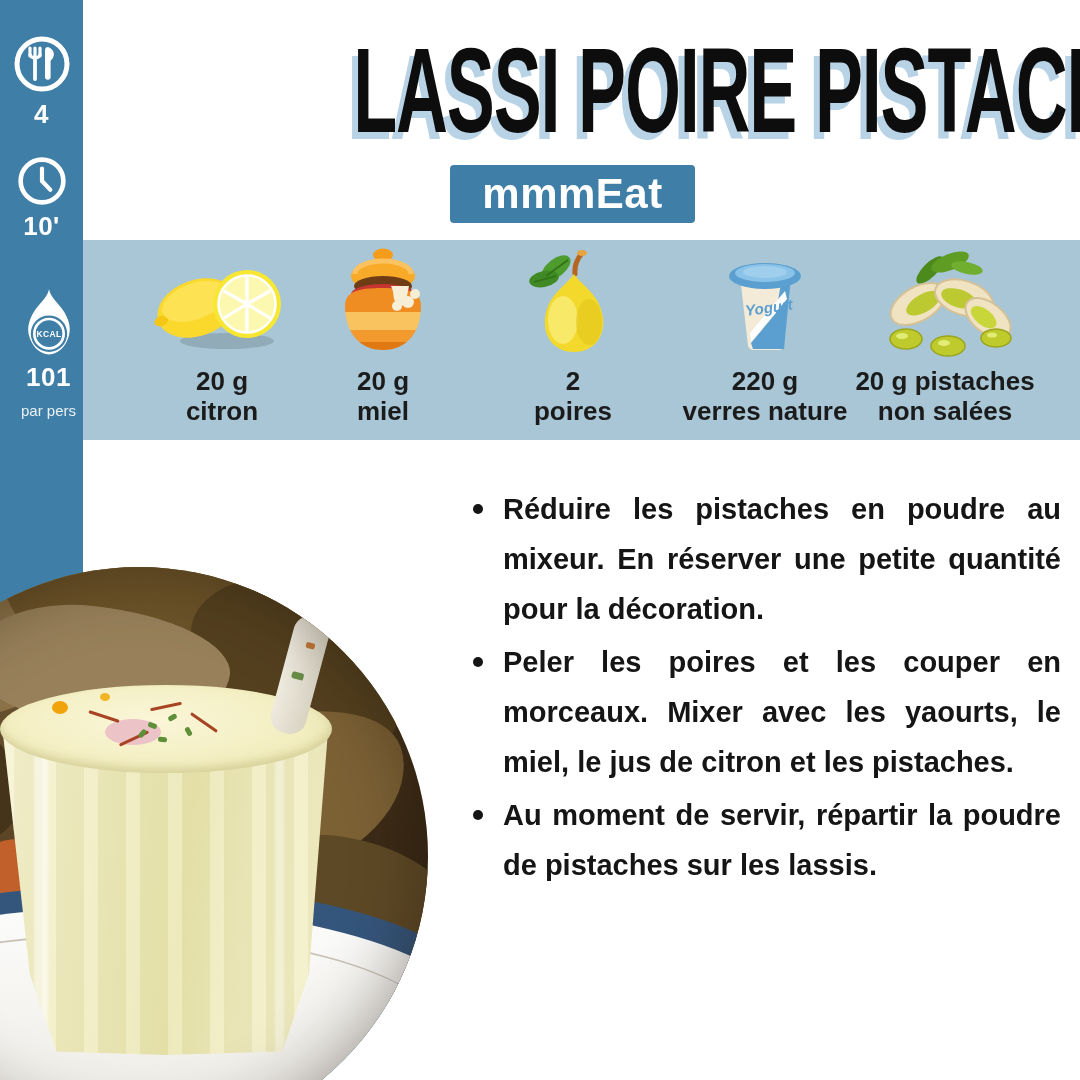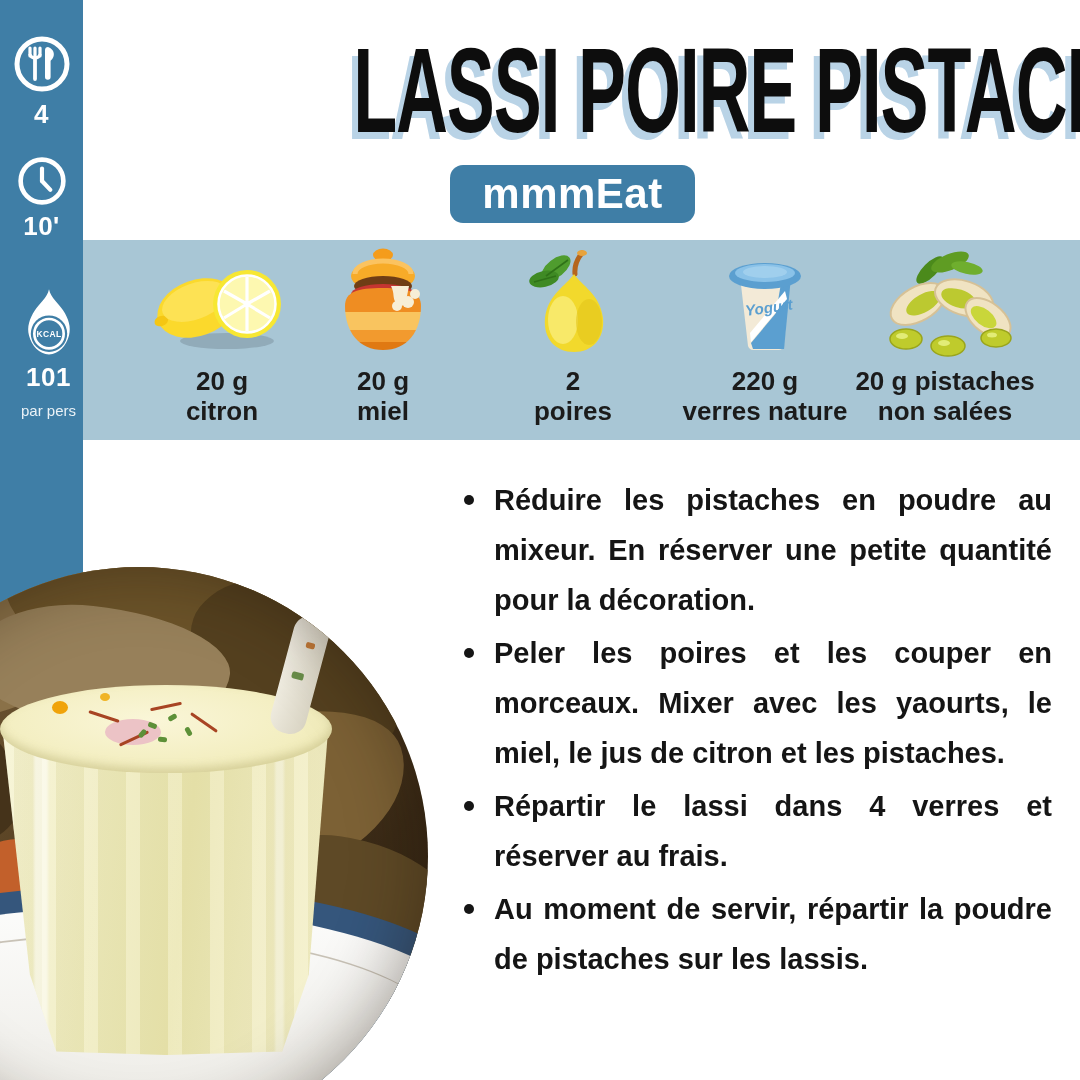--- a/index.html
+++ b/index.html
@@ -16,34 +16,34 @@
   .stat-time{top:155px;}
   .stat-cal{top:288px;padding-left:7px;}
 
   
   .title{position:absolute;left:83px;top:30px;width:997px;margin:0;text-align:center;z-index:1;}
   .title span{display:inline-block;white-space:nowrap;font-weight:700;font-size:120px;line-height:120px;
       letter-spacing:-2px;color:#0d0d0d;transform:scaleX(.60);transform-origin:center;
       text-shadow:-10px 7px 0 #b9d3e6;}
 
   
-  .logo{position:absolute;left:450px;top:165px;width:245px;height:58px;background:#3f7ea6;border-radius:13px;
+  .logo{position:absolute;left:450px;top:165px;width:245px;height:58px;background:#3f7ea6;border-radius:4px;
         display:flex;align-items:center;justify-content:center;z-index:1;}
   .logo span{color:#fff;font-weight:700;font-size:42px;letter-spacing:.5px;}
 
   
   .band{position:absolute;left:83px;top:240px;width:997px;height:200px;background:#a8c6d5;z-index:1;}
   .ing{position:absolute;transform:translateX(-50%);width:210px;text-align:center;}
   .ing-art{height:118px;display:flex;align-items:flex-end;justify-content:center;}
   .ing-q,.ing-n{font-weight:700;font-size:26px;line-height:30px;color:#1b1b1b;}
   .ing-q{margin-top:8px;}
   .ing1{left:139px;} .ing2{left:300px;} .ing3{left:490px;} .ing4{left:682px;} .ing5{left:862px;}
 
   
-  .steps{position:absolute;left:452px;top:467px;width:592px;margin:8px;padding:0;list-style:none;z-index:1;}
+  .steps{position:absolute;left:452px;top:467px;width:592px;margin:17px;padding:0;list-style:none;z-index:1;}
   .steps li{position:relative;padding-left:34px;font-size:29px;line-height:50px;font-weight:700;
             color:#151515;text-align:justify;margin:0 0 3px 0;}
   .steps li .dot{position:absolute;left:4px;top:20px;width:10px;height:10px;border-radius:50%;background:#151515;}
 
   
   .photo{position:absolute;left:-150px;top:567px;width:578px;height:578px;border-radius:50%;overflow:hidden;
          background:linear-gradient(135deg,#7b633e 0%,#5e4727 35%,#3a2a16 70%,#2e2112 100%);z-index:3;}
   .photo::after{content:'';position:absolute;inset:0;border-radius:50%;
          box-shadow:inset 0 0 70px rgba(30,18,6,.42);z-index:40;}
   .pl{position:absolute;border-radius:45% 55% 50% 50%/55% 45% 55% 45%;z-index:1;}
@@ -247,21 +247,20 @@
       </div>
       <div class="ing-q">20 g pistaches</div>
       <div class="ing-n">non salées</div>
     </div>
 
   </section>
 
   <ul class="steps">
     <li><span class="dot"></span><span>Réduire les pistaches en poudre au mixeur. En réserver une petite quantité pour la décoration.</span></li>
     <li><span class="dot"></span><span>Peler les poires et les couper en morceaux. Mixer avec les yaourts, le miel, le jus de citron et les pistaches.</span></li>
-    <li><span class="dot"></span><span>Répartir le lassi dans 4 verres et réserver au frais.</span></li>
     <li><span class="dot"></span><span>Au moment de servir, répartir la poudre de pistaches sur les lassis.</span></li>
   </ul>
 
   <div class="photo">
     <div class="pl pl1"></div>
     <div class="pl pl2"></div>
     <div class="pl pl3"></div>
     <div class="pl pl7"></div>
     <div class="pl pl4"></div>
     <div class="pl pl5"></div>

